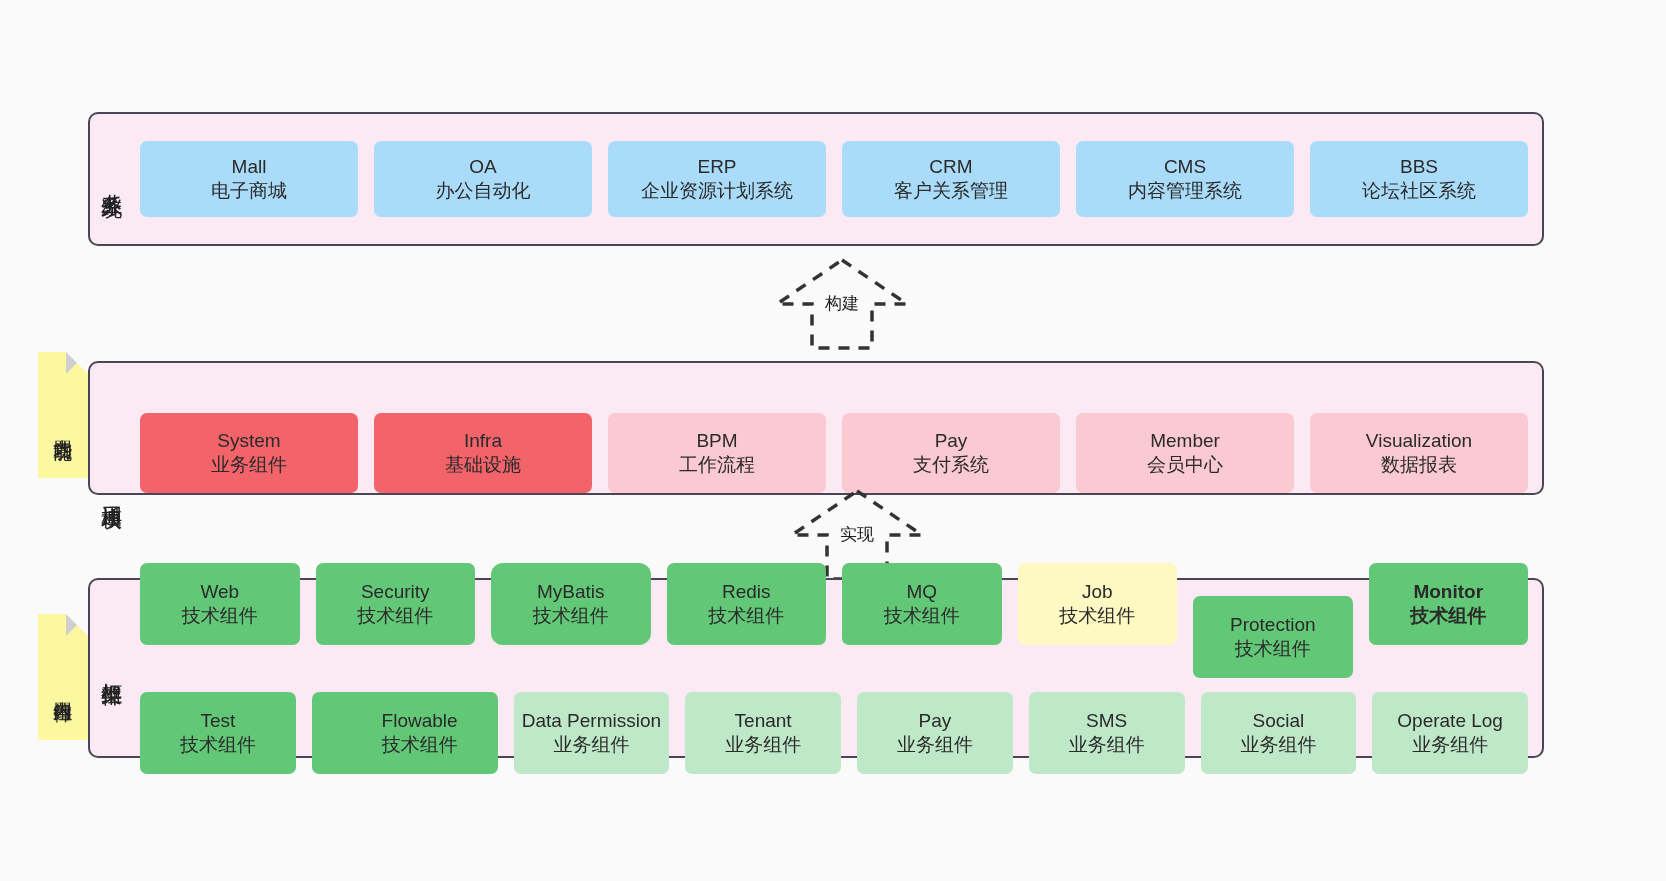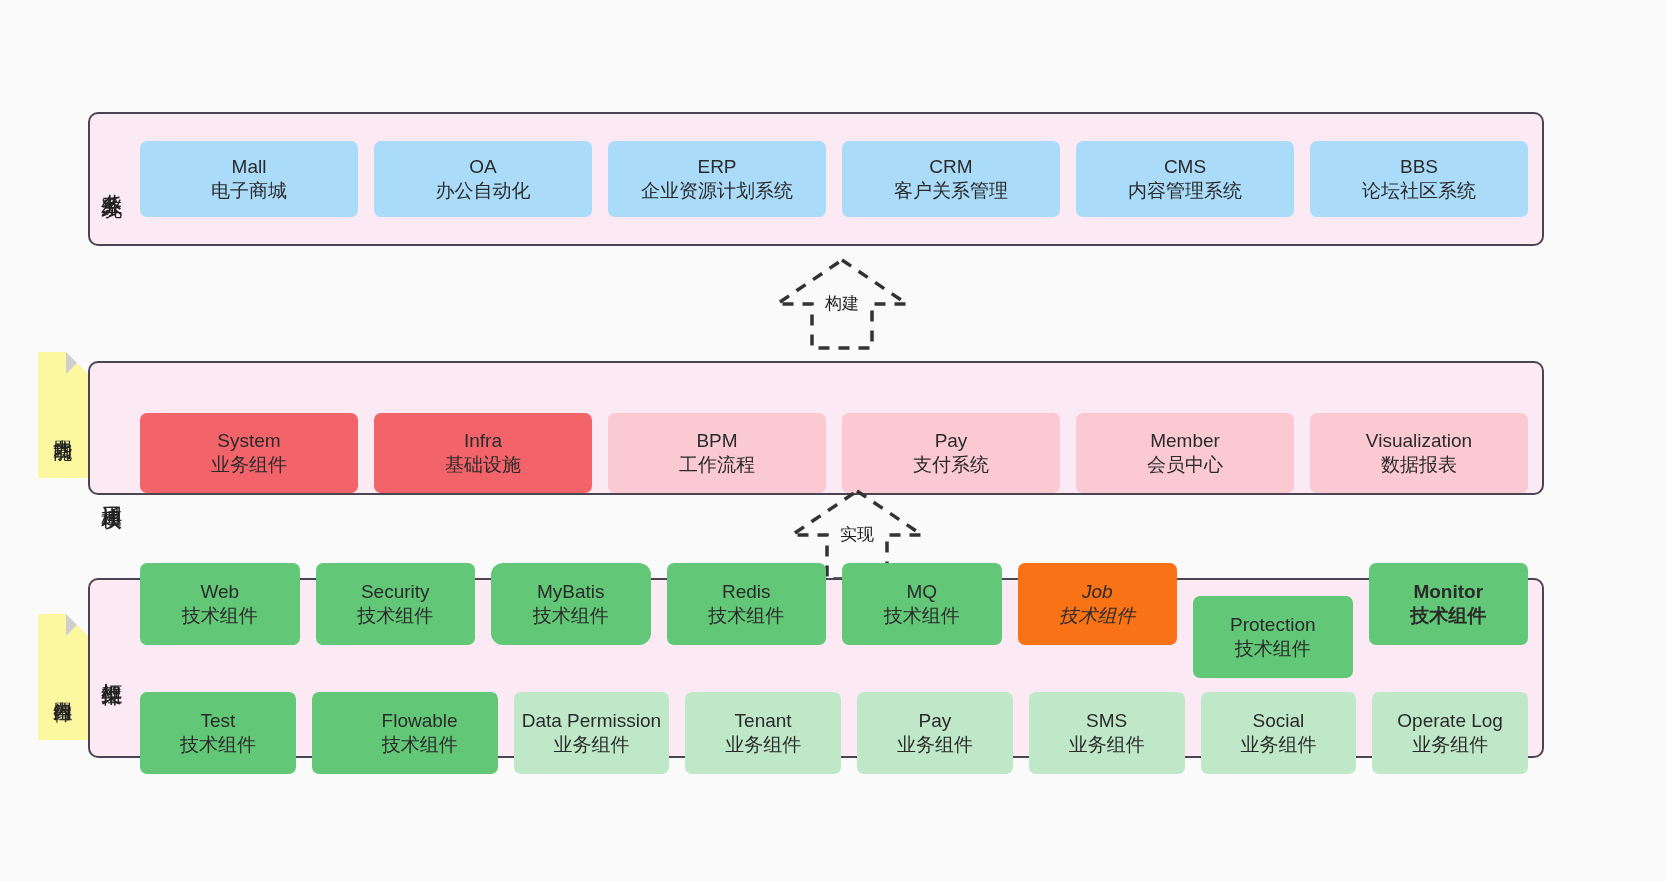--- a/index.html
+++ b/index.html
@@ -244,21 +244,21 @@
         <span class="cn">技术组件</span>
       </div>
       <div class="cell" style="background: rgb(98, 200, 120);">
         <span class="en">Redis</span>
         <span class="cn">技术组件</span>
       </div>
       <div class="cell" style="background: rgb(98, 200, 120);">
         <span class="en">MQ</span>
         <span class="cn">技术组件</span>
       </div>
-      <div class="cell" style="background: #f97316; font-style: italic;">
+      <div class="cell" style="background: #fef9c3;">
         <span class="en">Job</span>
         <span class="cn">技术组件</span>
       </div>
       <div class="cell" style="background: rgb(98, 200, 120); margin-top: 33px;">
         <span class="en">Protection</span>
         <span class="cn">技术组件</span>
       </div>
       <div class="cell" style="background: rgb(98, 200, 120); font-weight: bold;">
         <span class="en">Monitor</span>
         <span class="cn">技术组件</span>

